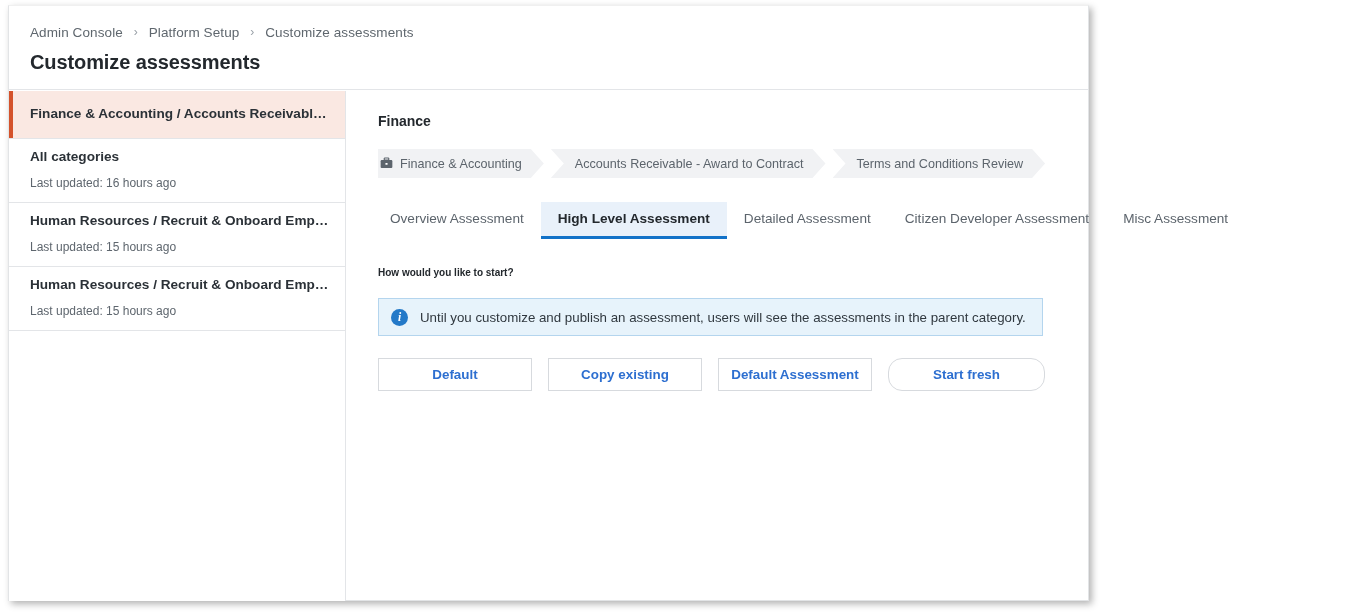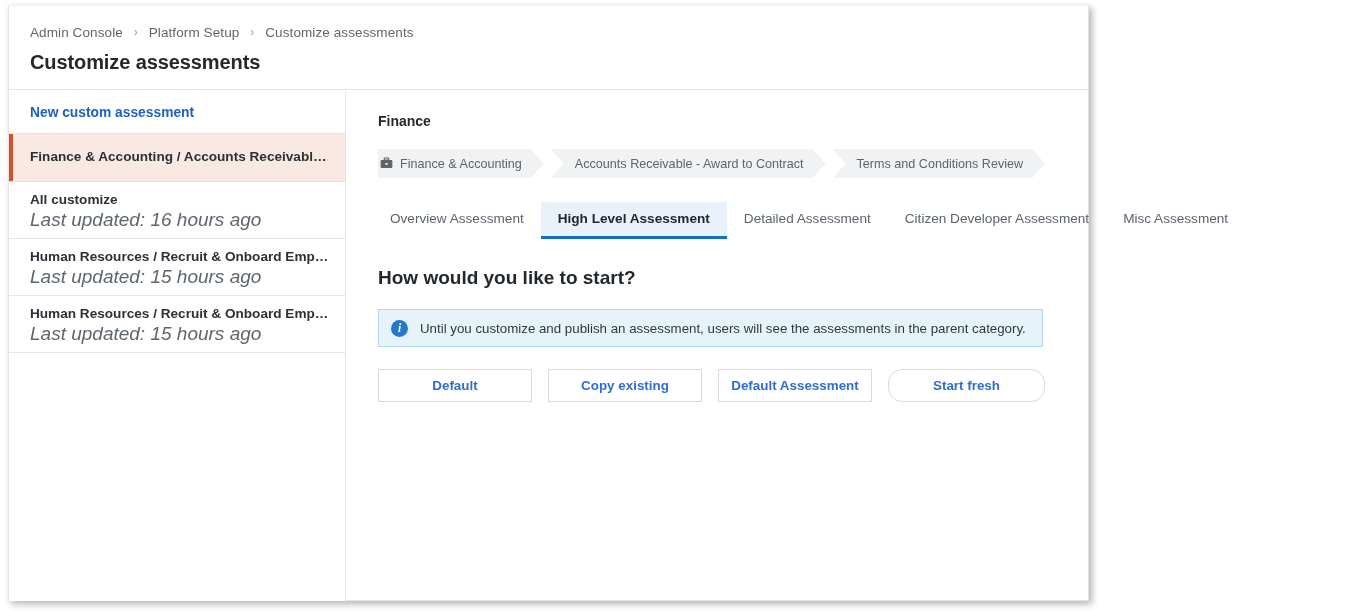--- a/index.html
+++ b/index.html
@@ -72,22 +72,22 @@
     content: "";
     position: absolute; left: 0; top: 0; bottom: 0;
     width: 4px; background: #d4522b;
   }
   .side-title {
     font-size: 13.6px; font-weight: bold; color: #2b3137;
     white-space: nowrap; overflow: hidden; text-overflow: ellipsis;
     line-height: 18px;
   }
   .side-sub {
-    font-size: 19px; color: #5e666e;
-    line-height: 19px; margin-top: 1px; font-style: italic;
+    font-size: 12px; color: #5e666e;
+    line-height: 19px; margin-top: 8px;
   }
 
   
   #main {
     position: absolute; left: 338px; top: 85px;
     right: 0; bottom: 0;
     background: #ffffff;
     padding: 22px 0 0 26px;
   }
   .section-label {
@@ -135,21 +135,21 @@
     background: transparent;
   }
   .tab.active {
     background: #e9f1fa;
     color: #23282d; font-weight: bold;
     border-bottom: 3px solid #1272c8;
   }
 
   
   #question {
-    font-size: 19px; font-weight: bold; color: #23282d;
+    font-size: 10px; font-weight: bold; color: #23282d;
     margin: 28px 0 0 5px;
   }
 
   
   #banner {
     margin: 20px 0 0 5px;
     width: 665px; height: 38px;
     background: #e7f3fb;
     border: 1px solid #b4d5ee;
     display: flex; align-items: center;
@@ -198,30 +198,27 @@
       <span class="sep">›</span>
       <span class="crumb">Platform Setup</span>
       <span class="sep">›</span>
       <span class="crumb">Customize assessments</span>
     </div>
     <div id="page-title">Customize assessments</div>
   </div>
 
   <div id="sidebar">
 
-    <div class="side-row new-link">
-      <span class="new-link-text">New custom assessment</span>
-    </div>
 
     <div class="side-row selected">
       <div class="side-title">Finance &amp; Accounting / Accounts Receivable - A…</div>
     </div>
 
     <div class="side-row">
-      <div class="side-title">All customize</div>
+      <div class="side-title">All categories</div>
       <div class="side-sub">Last updated: 16 hours ago</div>
     </div>
 
     <div class="side-row">
       <div class="side-title">Human Resources / Recruit &amp; Onboard Employ…</div>
       <div class="side-sub">Last updated: 15 hours ago</div>
     </div>
 
     <div class="side-row">
       <div class="side-title">Human Resources / Recruit &amp; Onboard Employ…</div>

